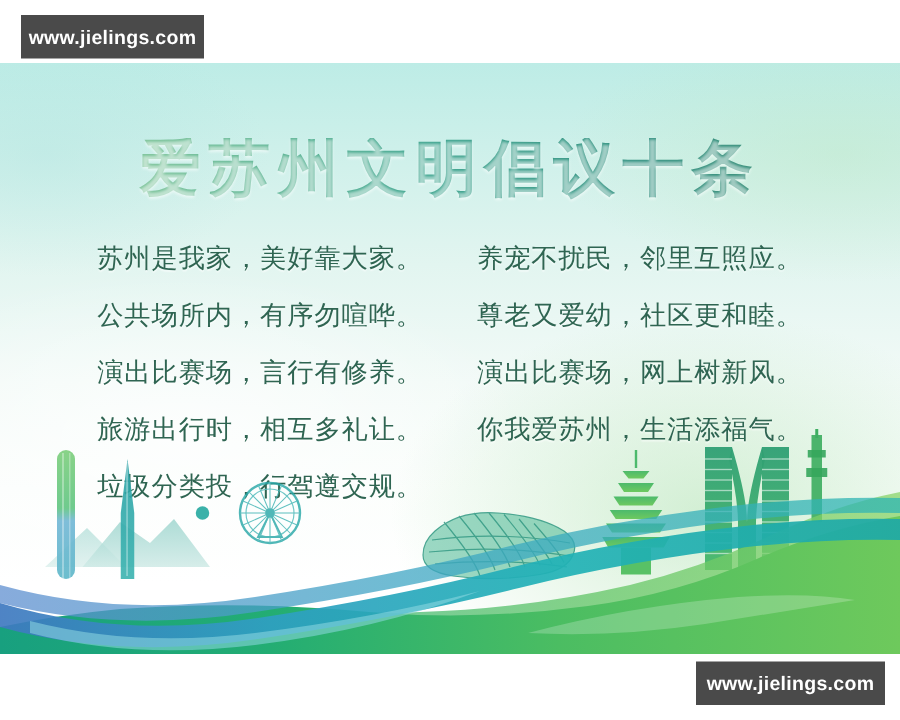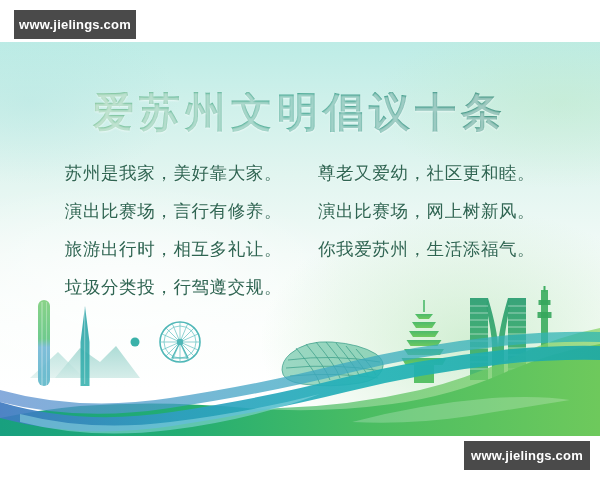--- a/index.html
+++ b/index.html
@@ -145,26 +145,28 @@
 
     <div id="poster-sky"></div>
     <div id="poster-sky-tint"></div>
 
     <div id="title" class="nodrag">爱苏州文明倡议十条</div>
 
     <div id="verses">
 
       <div class="verse-col">
         <div class="verse-line">苏州是我家，美好靠大家。</div>
+        <div class="verse-line">公共场所内，有序勿喧哗。</div>
         <div class="verse-line">演出比赛场，言行有修养。</div>
         <div class="verse-line">旅游出行时，相互多礼让。</div>
         <div class="verse-line">垃圾分类投，行驾遵交规。</div>
       </div>
 
       <div class="verse-col">
+        <div class="verse-line">养宠不扰民，邻里互照应。</div>
         <div class="verse-line">尊老又爱幼，社区更和睦。</div>
         <div class="verse-line">演出比赛场，网上树新风。</div>
         <div class="verse-line">你我爱苏州，生活添福气。</div>
       </div>
 
     </div>
 
     <div id="scenery">
       <svg viewBox="0 0 600 150" xmlns="http://www.w3.org/2000/svg">
         <defs>

